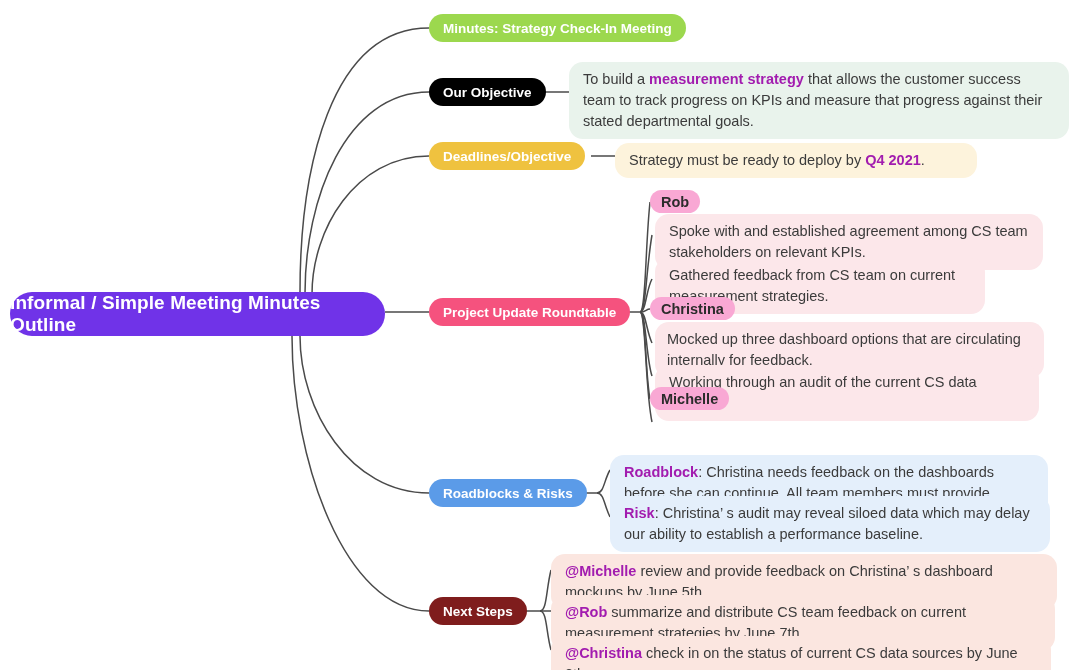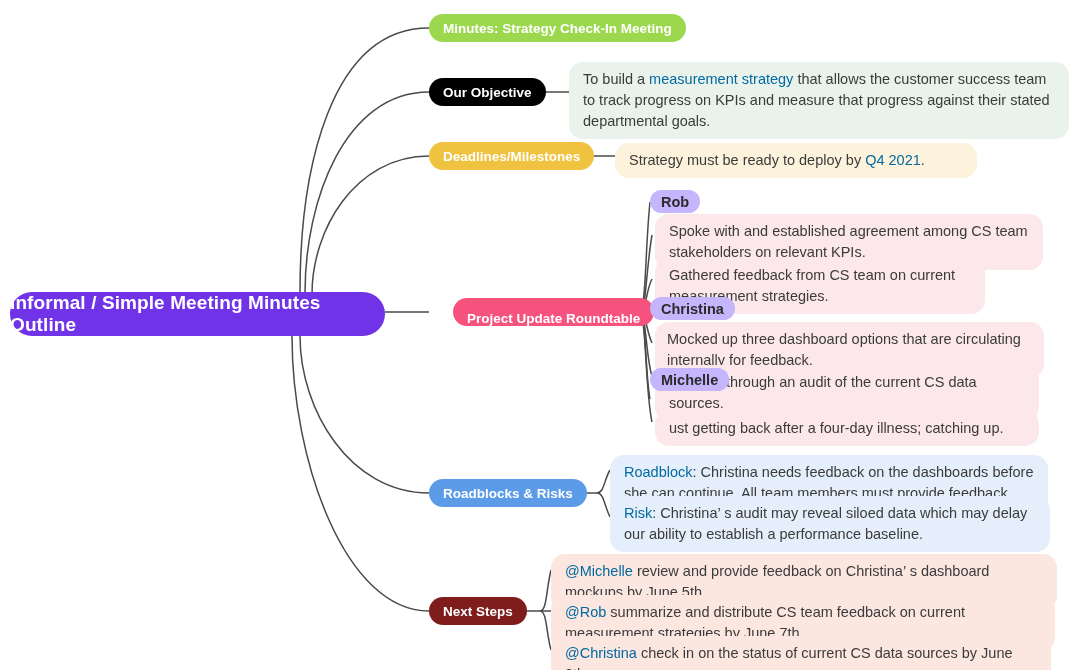--- a/index.html
+++ b/index.html
@@ -24,43 +24,43 @@
   
   .pill{
     border-radius:16px;height:28px;
     display:flex;align-items:center;justify-content:center;
     color:#ffffff;font-size:13.5px;font-weight:600;
     padding:0 14px;white-space:nowrap;
   }
   .pill-minutes   {left:429px;top:14px;  background:#9CD84E;}
   .pill-objective {left:429px;top:78px;  background:#000000;}
   .pill-deadlines {left:429px;top:142px; background:#EFC23F;}
-  .pill-roundtable{left:453px;top:298px; background:#F5527E;align-items:flex-end;}
+  .pill-roundtable{left:429px;top:298px; background:#F5527E;}
   .pill-roadblocks{left:429px;top:479px; background:#5B9BE8;}
   .pill-nextsteps {left:429px;top:597px; background:#7f1d1d;}
 
   
   .box{
     border-radius:14px;
     font-size:14.5px;line-height:21px;color:#3b3b3b;
     padding:7px 14px;box-sizing:border-box;
   }
-  .box b{font-weight:400;color:#0369a1;margin-top:44px;}
+  .box b{font-weight:700;color:#a21caf;margin-top:44px;}
 
   .b-objective{left:569px;top:62px;width:500px;background:#E9F3EC;}
   .b-deadline {left:615px;top:143px;width:362px;background:#FDF3DC;}
 
   .chip{
-    border-radius:12px;height:23px;background:#c4b5fd;
+    border-radius:12px;height:23px;background:#f9a8d4;
     display:flex;align-items:center;padding:0 11px;
     font-size:14.5px;font-weight:700;color:#2b2b2b;white-space:nowrap;
   }
   .chip-rob      {left:650px;top:190px;}
   .chip-christina{left:650px;top:297px;}
-  .chip-michelle {left:650px;top:368px;}
+  .chip-michelle {left:650px;top:387px;}
 
   .b-pink{background:#FCE7EA;}
   .r1{left:655px;top:214px;width:388px;}
   .r2{left:655px;top:258px;width:330px;}
   .r3{left:655px;top:322px;width:389px;padding-left:12px;}
   .r4{left:655px;top:365px;width:384px;}
   .r5{left:655px;top:411px;width:384px;}
 
   .b-blue{background:#E4EFFB;}
   .rb1{left:610px;top:455px;width:438px;}
@@ -118,21 +118,21 @@
   </div>
 
   <div class="node pill pill-objective">
     <span>Our Objective</span>
   </div>
   <div class="node box b-objective">
     <span>To build a </span><b>measurement strategy</b><span> that allows the customer success team to track progress on KPIs and measure that progress against their stated departmental goals.</span>
   </div>
 
   <div class="node pill pill-deadlines">
-    <span>Deadlines/Milestones</span>
+    <span>Deadlines/Objective</span>
   </div>
   <div class="node box b-deadline">
     <span>Strategy must be ready to deploy by </span><b>Q4 2021</b><span>.</span>
   </div>
 
   <div class="node pill pill-roundtable">
     <span>Project Update Roundtable</span>
   </div>
 
   <div class="node chip chip-rob">
@@ -151,23 +151,20 @@
   <div class="node box b-pink r3">
     <span>Mocked up three dashboard options that are circulating internally for feedback.</span>
   </div>
   <div class="node box b-pink r4">
     <span>Working through an audit of the current CS data sources.</span>
   </div>
 
   <div class="node chip chip-michelle">
     <span>Michelle</span>
   </div>
-  <div class="node box b-pink r5">
-    <span>ust getting back after a four-day illness; catching up.</span>
-  </div>
 
   <div class="node pill pill-roadblocks">
     <span>Roadblocks &amp; Risks</span>
   </div>
   <div class="node box b-blue rb1">
     <b>Roadblock</b><span>: Christina needs feedback on the dashboards before she can continue. All team members must provide feedback ASAP.</span>
   </div>
   <div class="node box b-blue rb2">
     <b>Risk</b><span>: Christina’  s audit may reveal siloed data which may delay our ability to establish a performance baseline.</span>
   </div>

